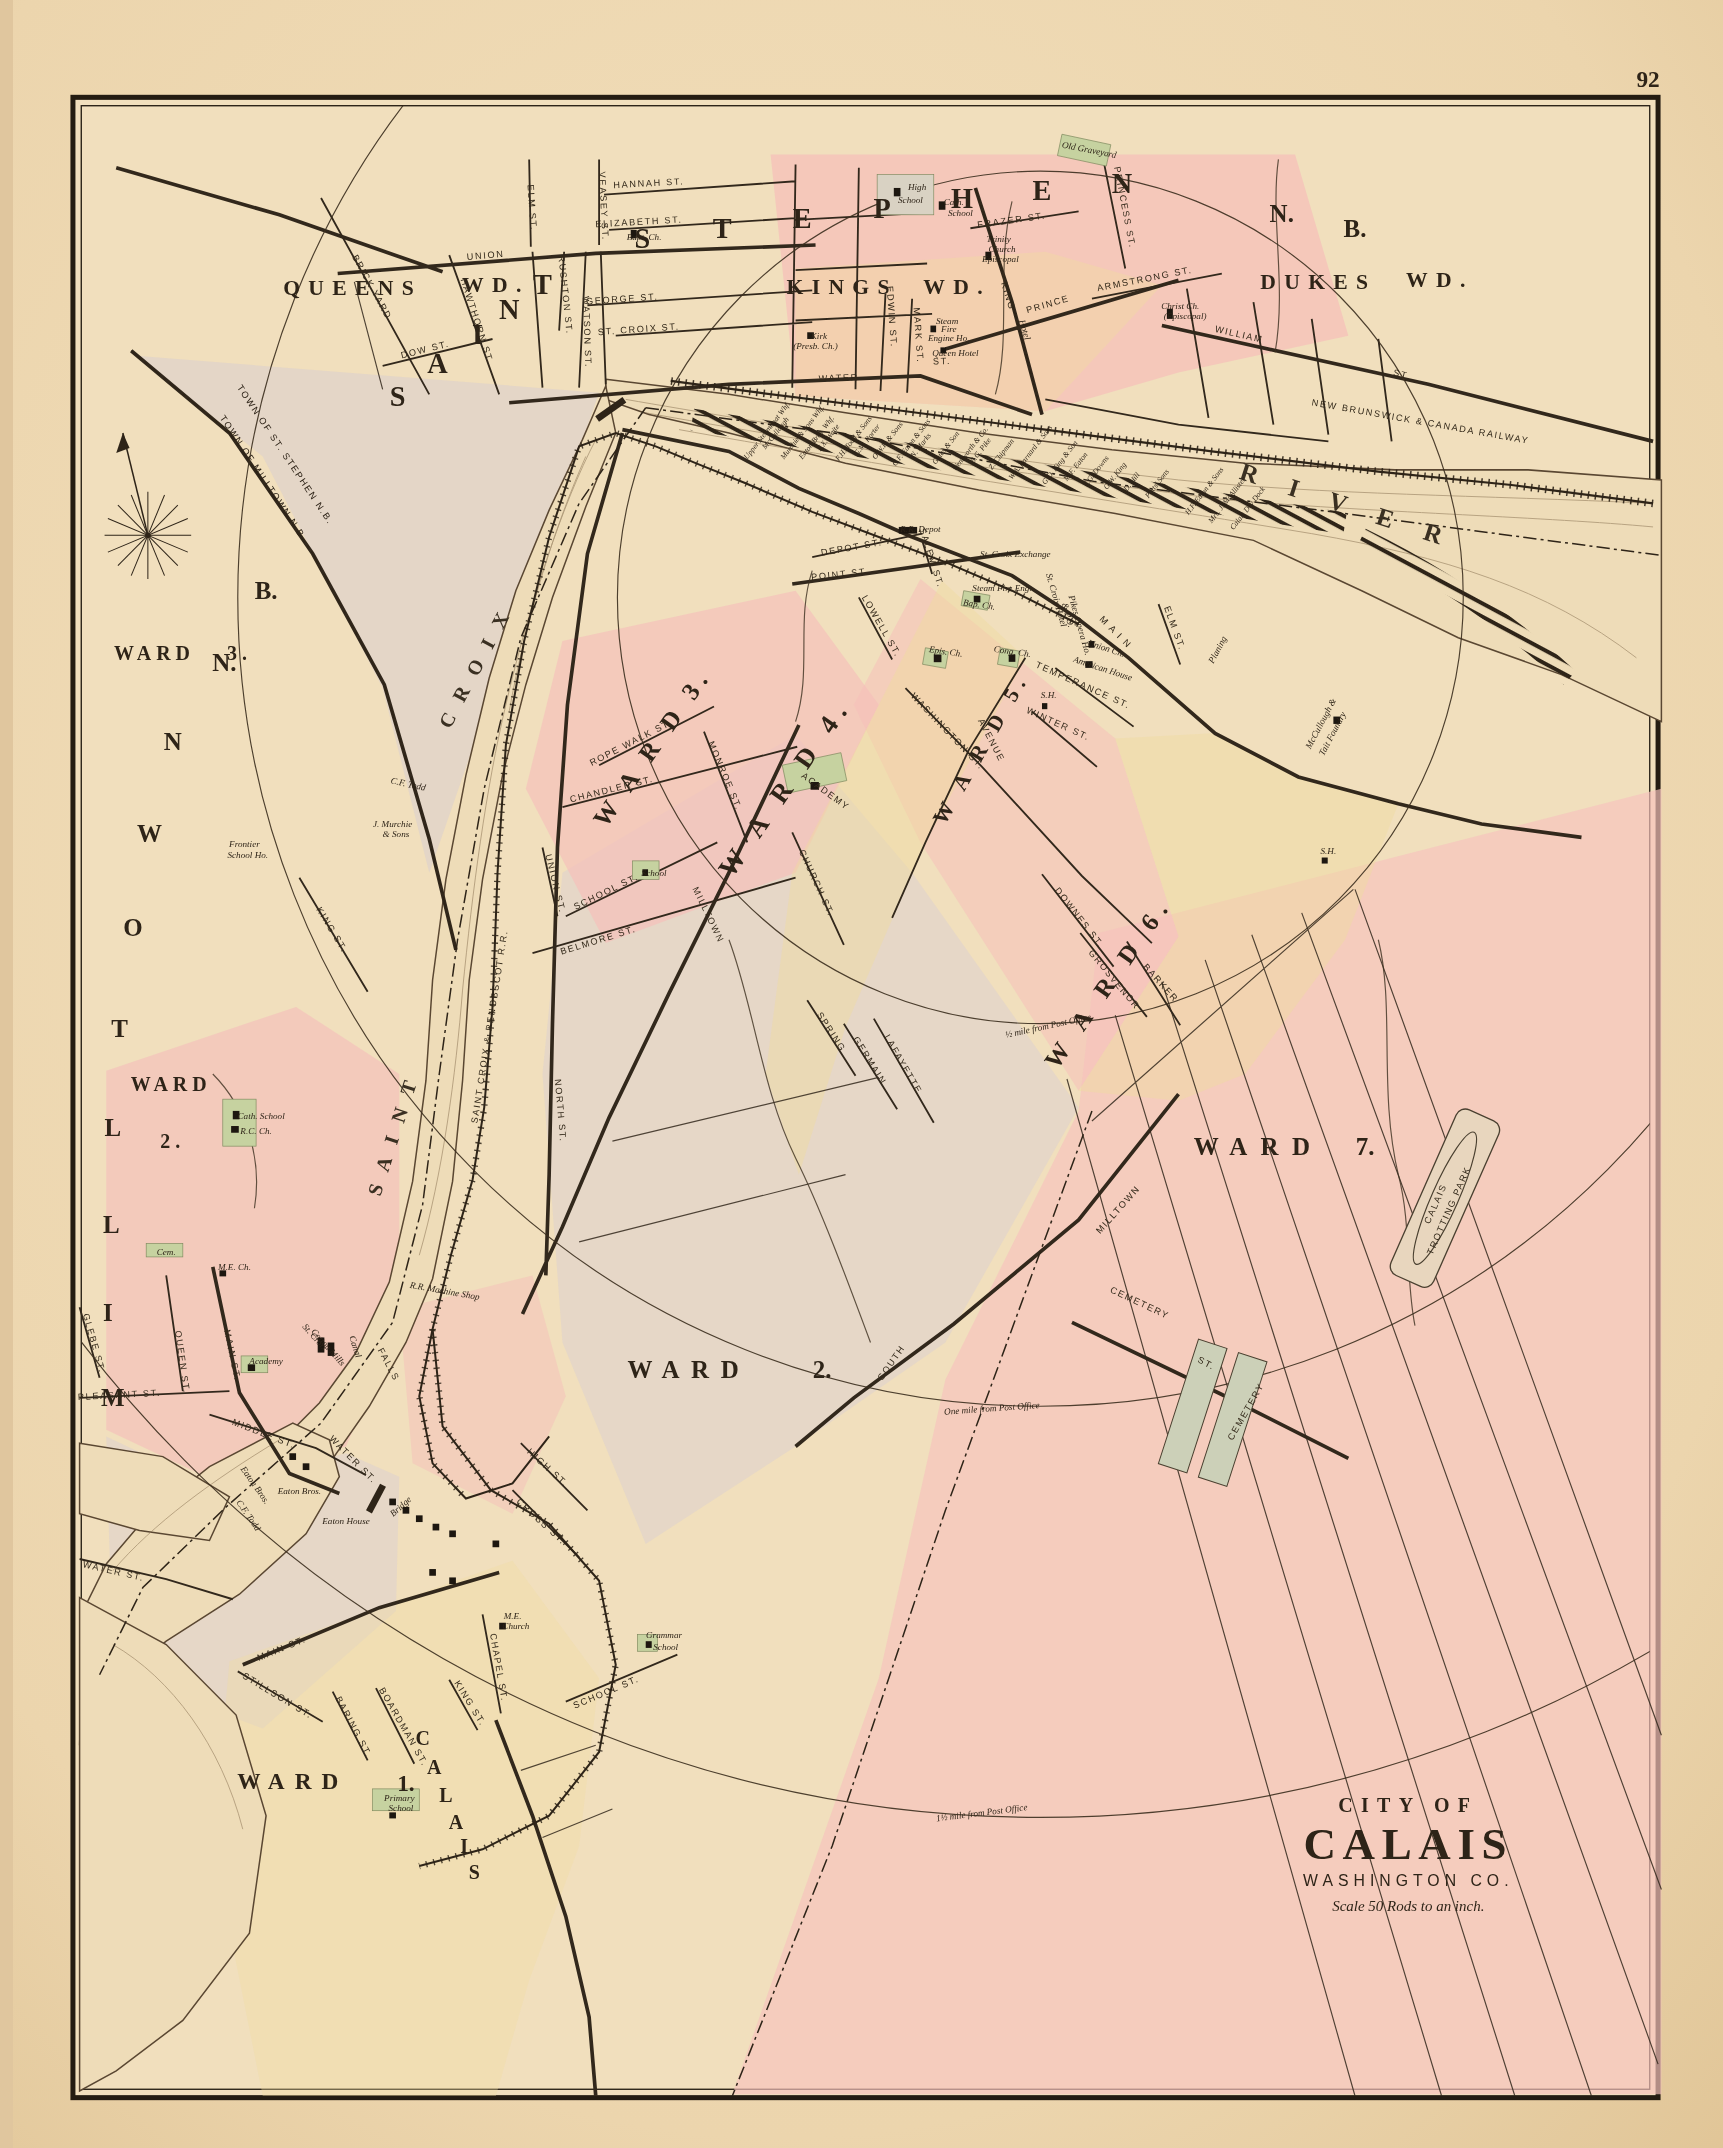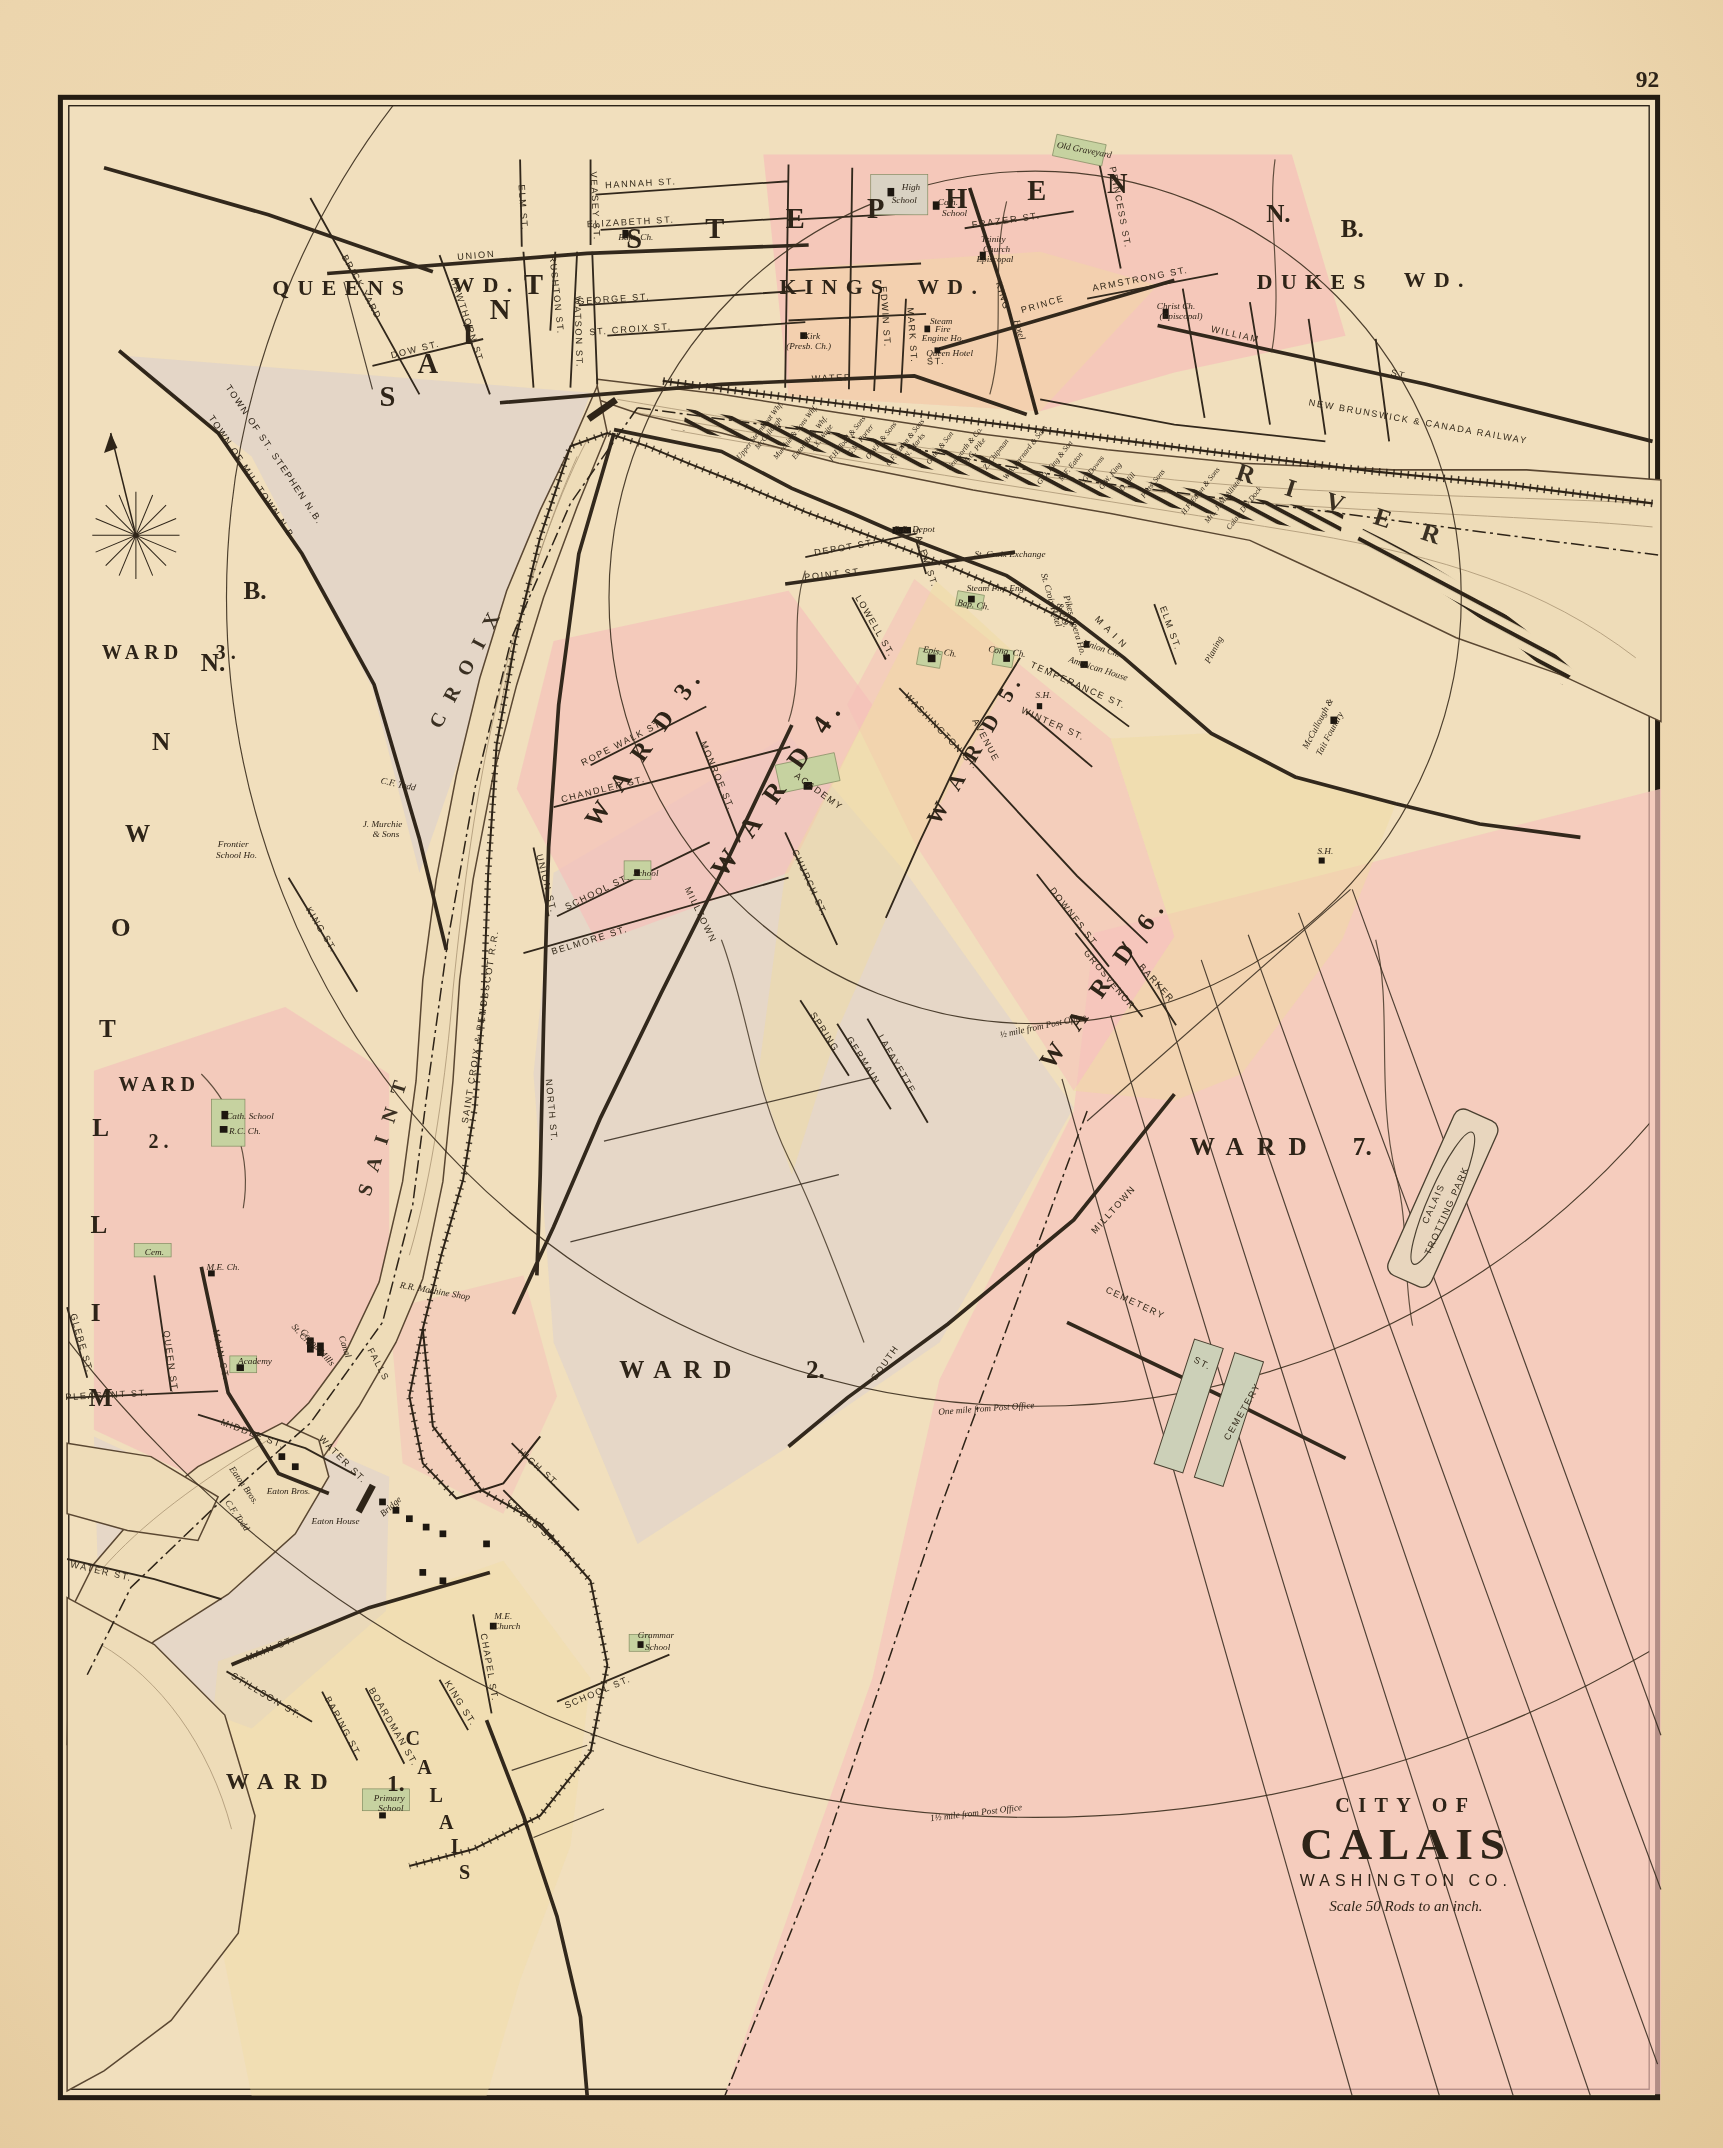--- a/index.html
+++ b/index.html
@@ -1,18 +1,18 @@
 <!DOCTYPE html>
 <html style="font-size:13.4px"><head>
 <meta charset="utf-8">
 <style>
   html,body{margin:0;padding:0;}
   body{width:1723px;height:2148px;background:#e0c69e;position:relative;overflow:hidden;
        font-family:"Liberation Serif",serif;}
-  .map-wrap{position:absolute;inset:0;}
+  .map-wrap{position:absolute;inset:0;margin-left:13px;}
   svg{display:block;width:100%;height:100%;}
   text{fill:#2e2418;}
   .ser{font-family:"Liberation Serif",serif;}
   .san{font-family:"Liberation Sans",sans-serif;}
   .it{font-style:italic;}
   .mid{text-anchor:middle;}
   .ward{font-family:"Liberation Serif",serif;font-weight:600;fill:#3a3022;}
   .street{font-family:"Liberation Sans",sans-serif;font-size:5.5px;letter-spacing:1px;
           fill:#33291a;text-anchor:middle;}
   .place{font-family:"Liberation Serif",serif;font-style:italic;font-size:5.5px;

